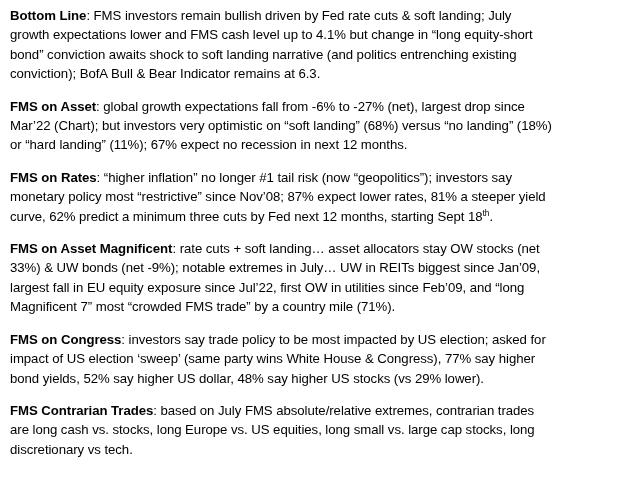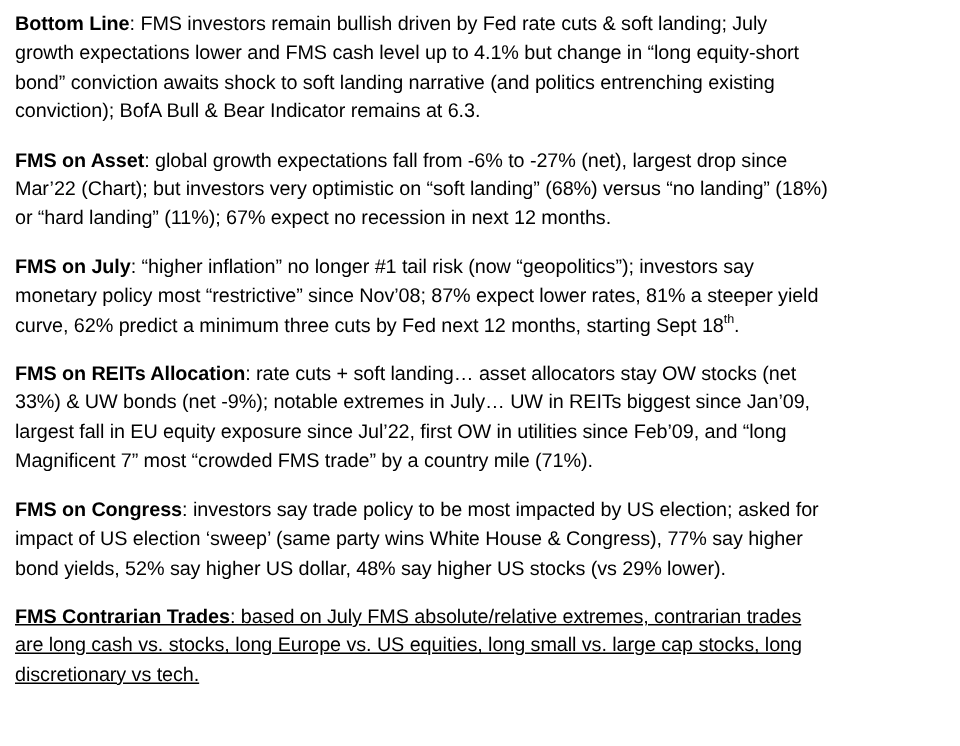--- a/index.html
+++ b/index.html
@@ -23,21 +23,20 @@
   }
   .para {
     font-size: 13.2px;
     line-height: 19.4px;
     margin: 0 0 13px 0;
     text-align: left;
     letter-spacing: -0.05px;
   }
   .para:last-child {
     margin-bottom: 0;
-    text-decoration: underline;
   }
   .lead {
     font-weight: bold;
   }
   sup {
     font-size: 8.4px;
     vertical-align: super;
     line-height: 0;
   }
 </style>
@@ -48,25 +47,25 @@
 
   <p class="para">
     <span class="lead">Bottom Line</span><span>: FMS investors remain bullish driven by Fed rate cuts &amp; soft landing; July growth expectations lower and FMS cash level up to 4.1% but change in “long equity-short bond” conviction awaits shock to soft landing narrative (and politics entrenching existing conviction); BofA Bull &amp; Bear Indicator remains at 6.3.</span>
   </p>
 
   <p class="para">
     <span class="lead">FMS on Asset</span><span>: global growth expectations fall from -6% to -27% (net), largest drop since Mar’22 (Chart); but investors very optimistic on “soft landing” (68%) versus “no landing” (18%) or “hard landing” (11%); 67% expect no recession in next 12 months.</span>
   </p>
 
   <p class="para">
-    <span class="lead">FMS on July</span><span>: “higher inflation” no longer #1 tail risk (now “geopolitics”); investors say monetary policy most “restrictive” since Nov’08; 87% expect lower rates, 81% a steeper yield curve, 62% predict a minimum three cuts by Fed next 12 months, starting Sept 18</span><sup>th</sup><span>.</span>
+    <span class="lead">FMS on Rates</span><span>: “higher inflation” no longer #1 tail risk (now “geopolitics”); investors say monetary policy most “restrictive” since Nov’08; 87% expect lower rates, 81% a steeper yield curve, 62% predict a minimum three cuts by Fed next 12 months, starting Sept 18</span><sup>th</sup><span>.</span>
   </p>
 
   <p class="para">
-    <span class="lead">FMS on REITs Allocation</span><span>: rate cuts + soft landing… asset allocators stay OW stocks (net 33%) &amp; UW bonds (net -9%); notable extremes in July… UW in REITs biggest since Jan’09, largest fall in EU equity exposure since Jul’22, first OW in utilities since Feb’09, and “long Magnificent 7” most “crowded FMS trade” by a country mile (71%).</span>
+    <span class="lead">FMS on Asset Magnificent</span><span>: rate cuts + soft landing… asset allocators stay OW stocks (net 33%) &amp; UW bonds (net -9%); notable extremes in July… UW in REITs biggest since Jan’09, largest fall in EU equity exposure since Jul’22, first OW in utilities since Feb’09, and “long Magnificent 7” most “crowded FMS trade” by a country mile (71%).</span>
   </p>
 
   <p class="para">
     <span class="lead">FMS on Congress</span><span>: investors say trade policy to be most impacted by US election; asked for impact of US election ‘sweep’ (same party wins White House &amp; Congress), 77% say higher bond yields, 52% say higher US dollar, 48% say higher US stocks (vs 29% lower).</span>
   </p>
 
   <p class="para">
     <span class="lead">FMS Contrarian Trades</span><span>: based on July FMS absolute/relative extremes, contrarian trades are long cash vs. stocks, long Europe vs. US equities, long small vs. large cap stocks, long discretionary vs tech.</span>
   </p>
 

